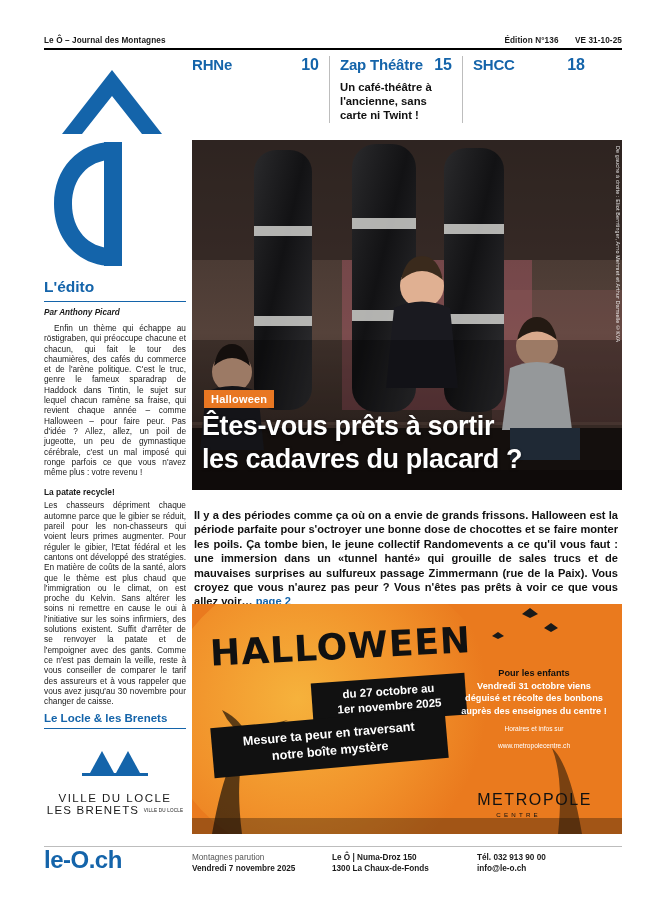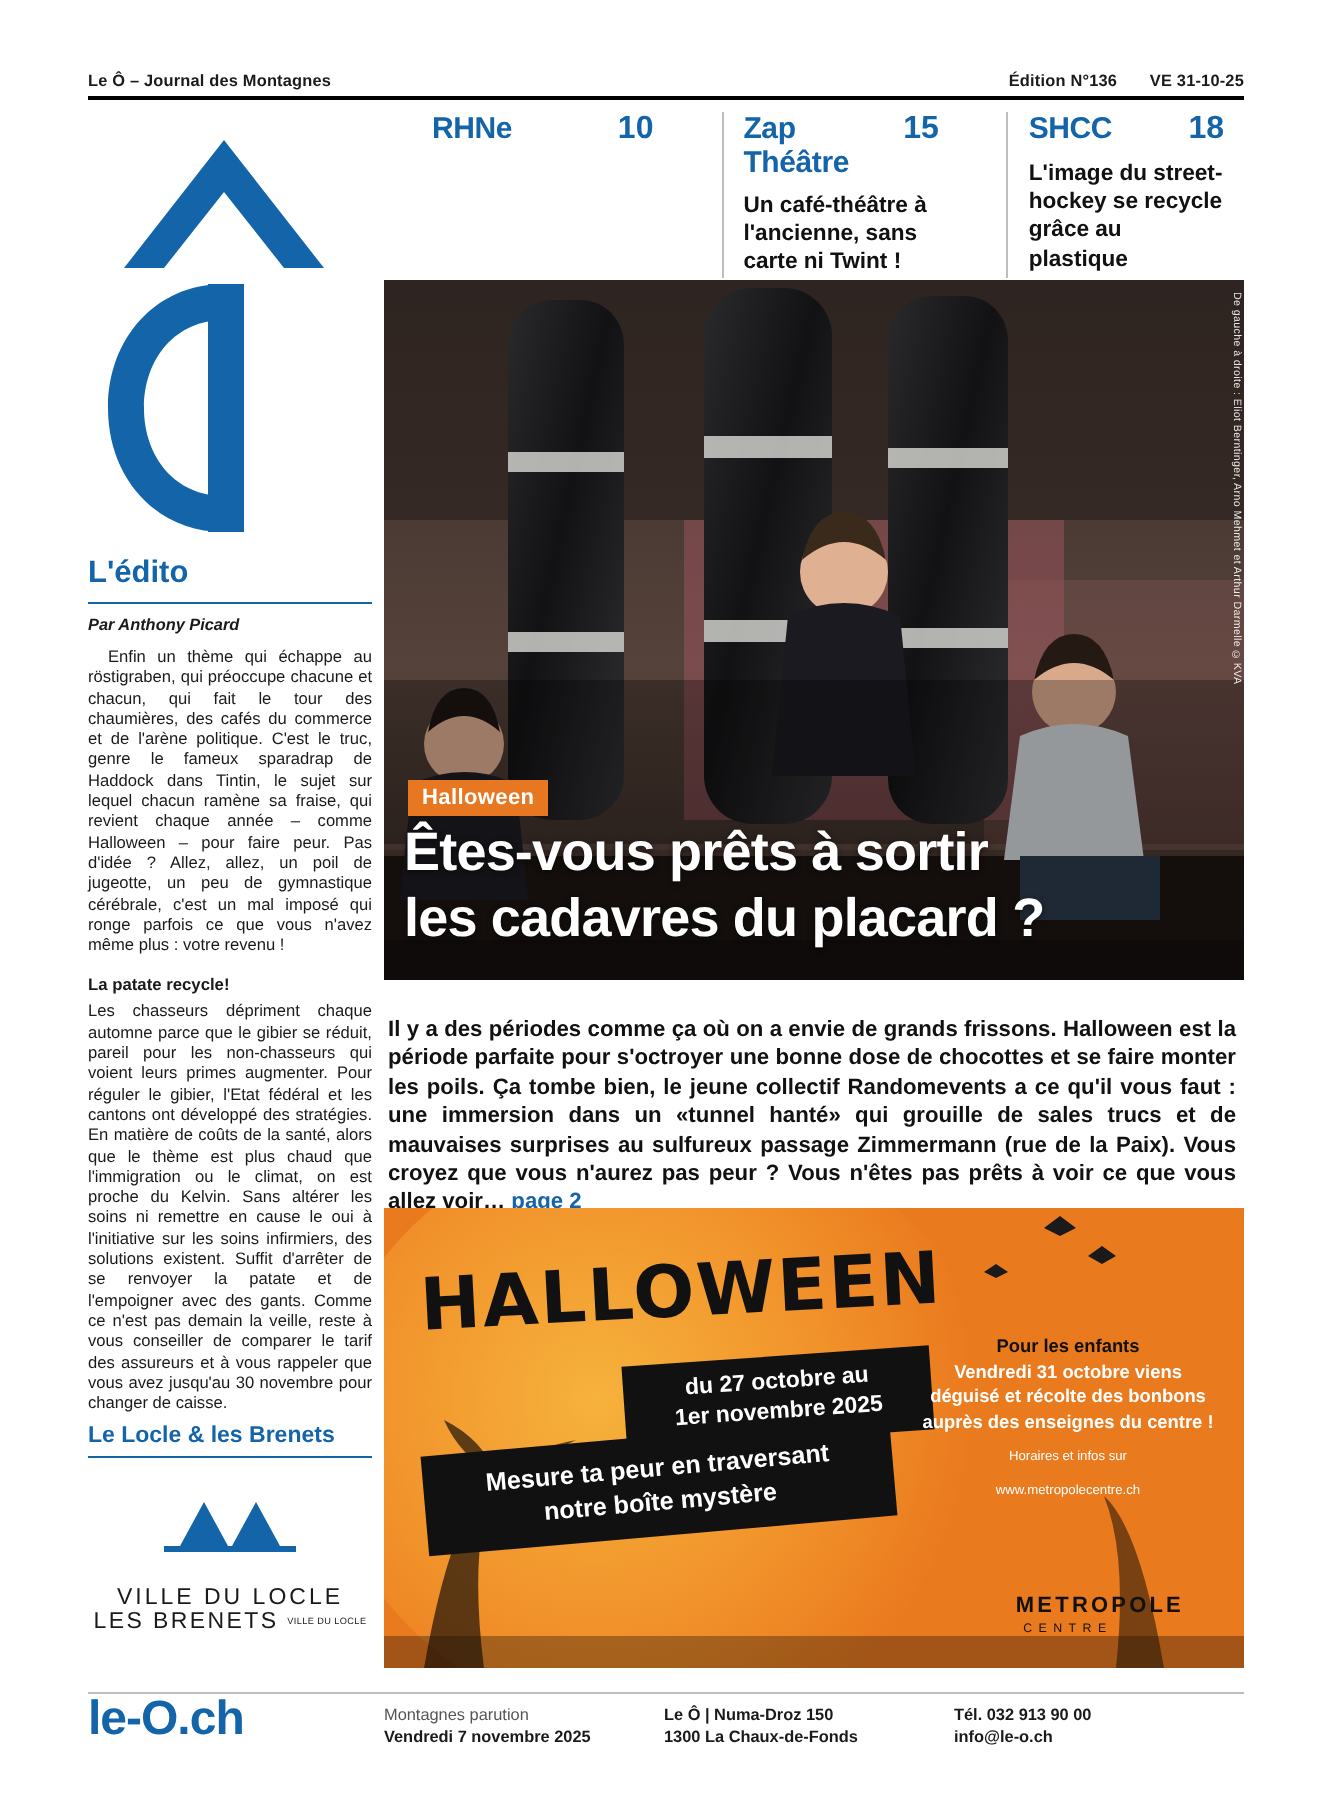--- a/index.html
+++ b/index.html
@@ -45,21 +45,20 @@
     position: absolute;
     left: 192px; top: 56px; width: 430px;
     display: flex;
   }
   .teaser {
     width: 133px;
     padding-right: 10px;
     border-left: 1px solid #bdbdbd;
     padding-left: 10px;
     box-sizing: border-box;
-    margin-left: 24px;
   }
   .teaser:first-child { border-left: none; padding-left: 0; width: 137px;}
   .teaser-head {
     display: flex;
     justify-content: space-between;
     align-items: baseline;
     color: #1464aa;
     font-weight: bold;
   }
   .teaser-name { font-size: 15px; letter-spacing: -.2px; }
@@ -237,21 +236,21 @@
     line-height: 8.6px;
     margin-top: 8px;
     color: #fff;
   }
   .ad-logo {
     position: absolute;
     right: 30px; bottom: 16px;
     text-align: center;
     color: #111;
   }
-  .ad-logo .m1 { font-size: 11px; font-weight: bold; letter-spacing: 1.6px; margin-left: 32px; }
+  .ad-logo .m1 { font-size: 16px; font-weight: normal; letter-spacing: 1.6px; margin-left: 32px; }
   .ad-logo .m2 { font-size: 6.2px; letter-spacing: 3.2px; margin-top: 2px; }
 
   
   .footer-rule {
     position: absolute;
     left: 44px; top: 846px; width: 578px; height: 1px;
     background: #bdbdbd;
   }
   .footer {
     position: absolute;
@@ -310,21 +309,20 @@
         <span class="teaser-name">Zap Théâtre</span>
         <span class="teaser-page">15</span>
       </div>
       <div class="teaser-txt">Un café-théâtre à l'ancienne, sans carte ni Twint !</div>
     </div>
     <div class="teaser">
       <div class="teaser-head">
         <span class="teaser-name">SHCC</span>
         <span class="teaser-page">18</span>
       </div>
-      <div class="teaser-txt">L'image du street-hockey se recycle grâce au plastique</div>
     </div>
   </div>
 
   <div class="edito">
     <div class="edito-title">L'édito</div>
     <div class="edito-rule"></div>
     <div class="edito-by">Par Anthony Picard</div>
     <p>Enfin un thème qui échappe au röstigraben, qui préoccupe chacune et chacun, qui fait le tour des chaumières, des cafés du commerce et de l'arène politique. C'est le truc, genre le fameux sparadrap de Haddock dans Tintin, le sujet sur lequel chacun ramène sa fraise, qui revient chaque année – comme Halloween – pour faire peur. Pas d'idée ? Allez, allez, un poil de jugeotte, un peu de gymnastique cérébrale, c'est un mal imposé qui ronge parfois ce que vous n'avez même plus : votre revenu !</p>
     <div class="sub">La patate recycle!</div>
     <p>Les chasseurs dépriment chaque automne parce que le gibier se réduit, pareil pour les non-chasseurs qui voient leurs primes augmenter. Pour réguler le gibier, l'Etat fédéral et les cantons ont développé des stratégies. En matière de coûts de la santé, alors que le thème est plus chaud que l'immigration ou le climat, on est proche du Kelvin. Sans altérer les soins ni remettre en cause le oui à l'initiative sur les soins infirmiers, des solutions existent. Suffit d'arrêter de se renvoyer la patate et de l'empoigner avec des gants. Comme ce n'est pas demain la veille, reste à vous conseiller de comparer le tarif des assureurs et à vous rappeler que vous avez jusqu'au 30 novembre pour changer de caisse.</p>

